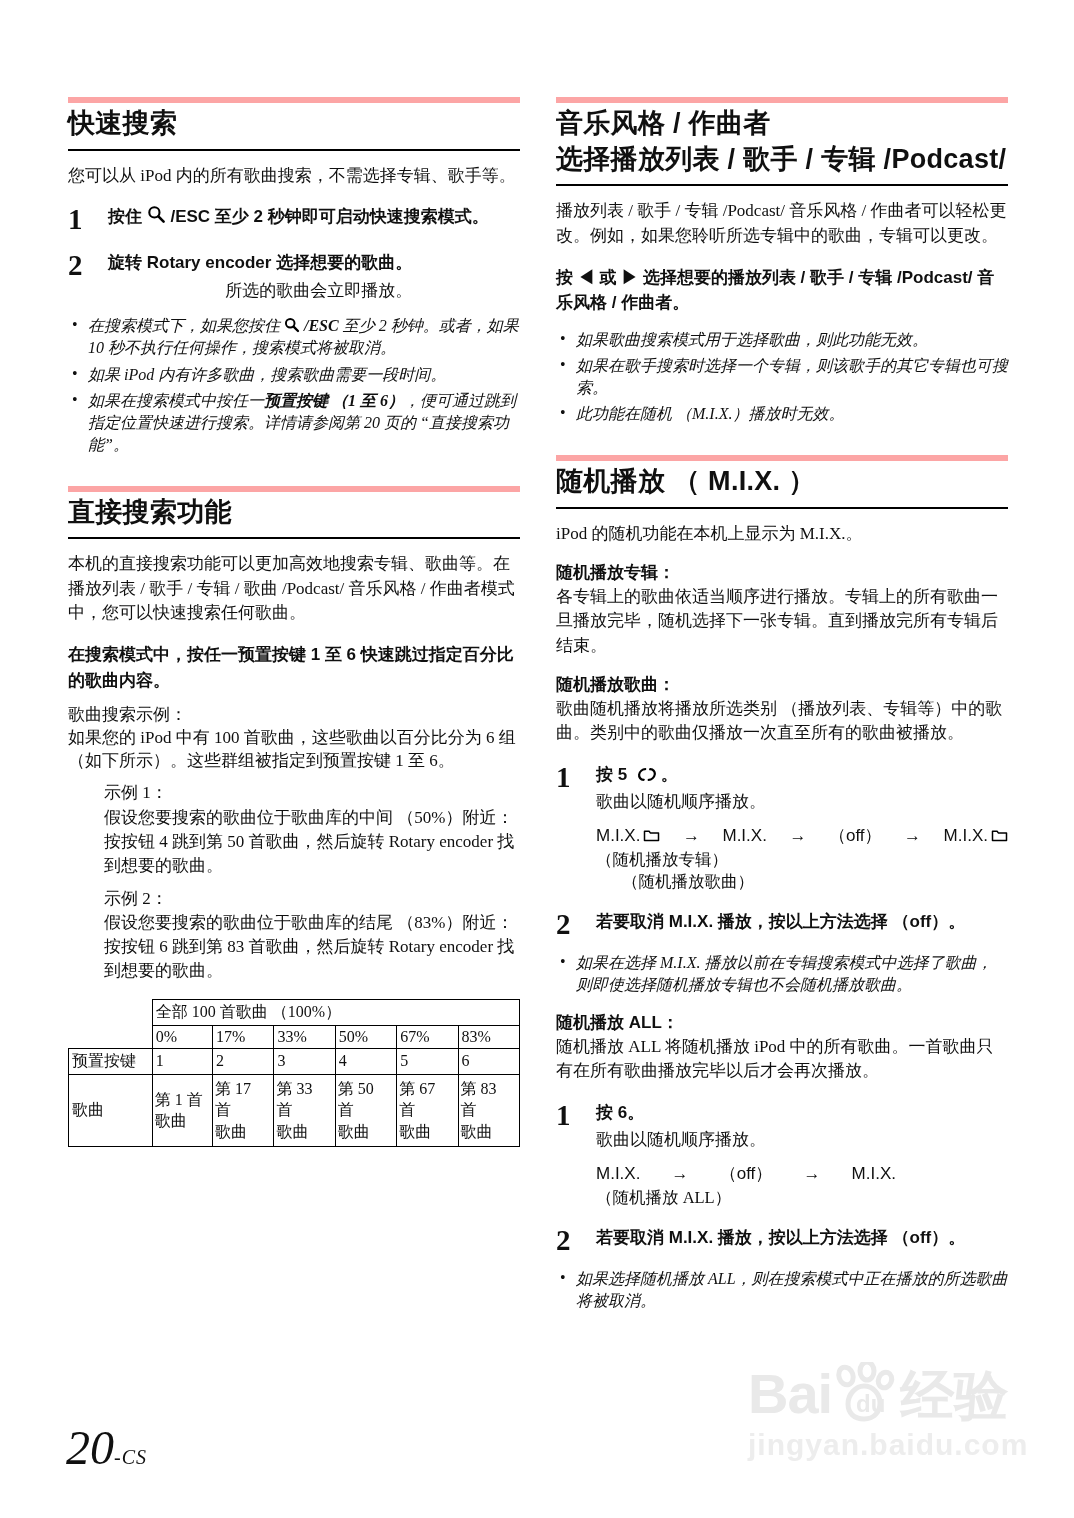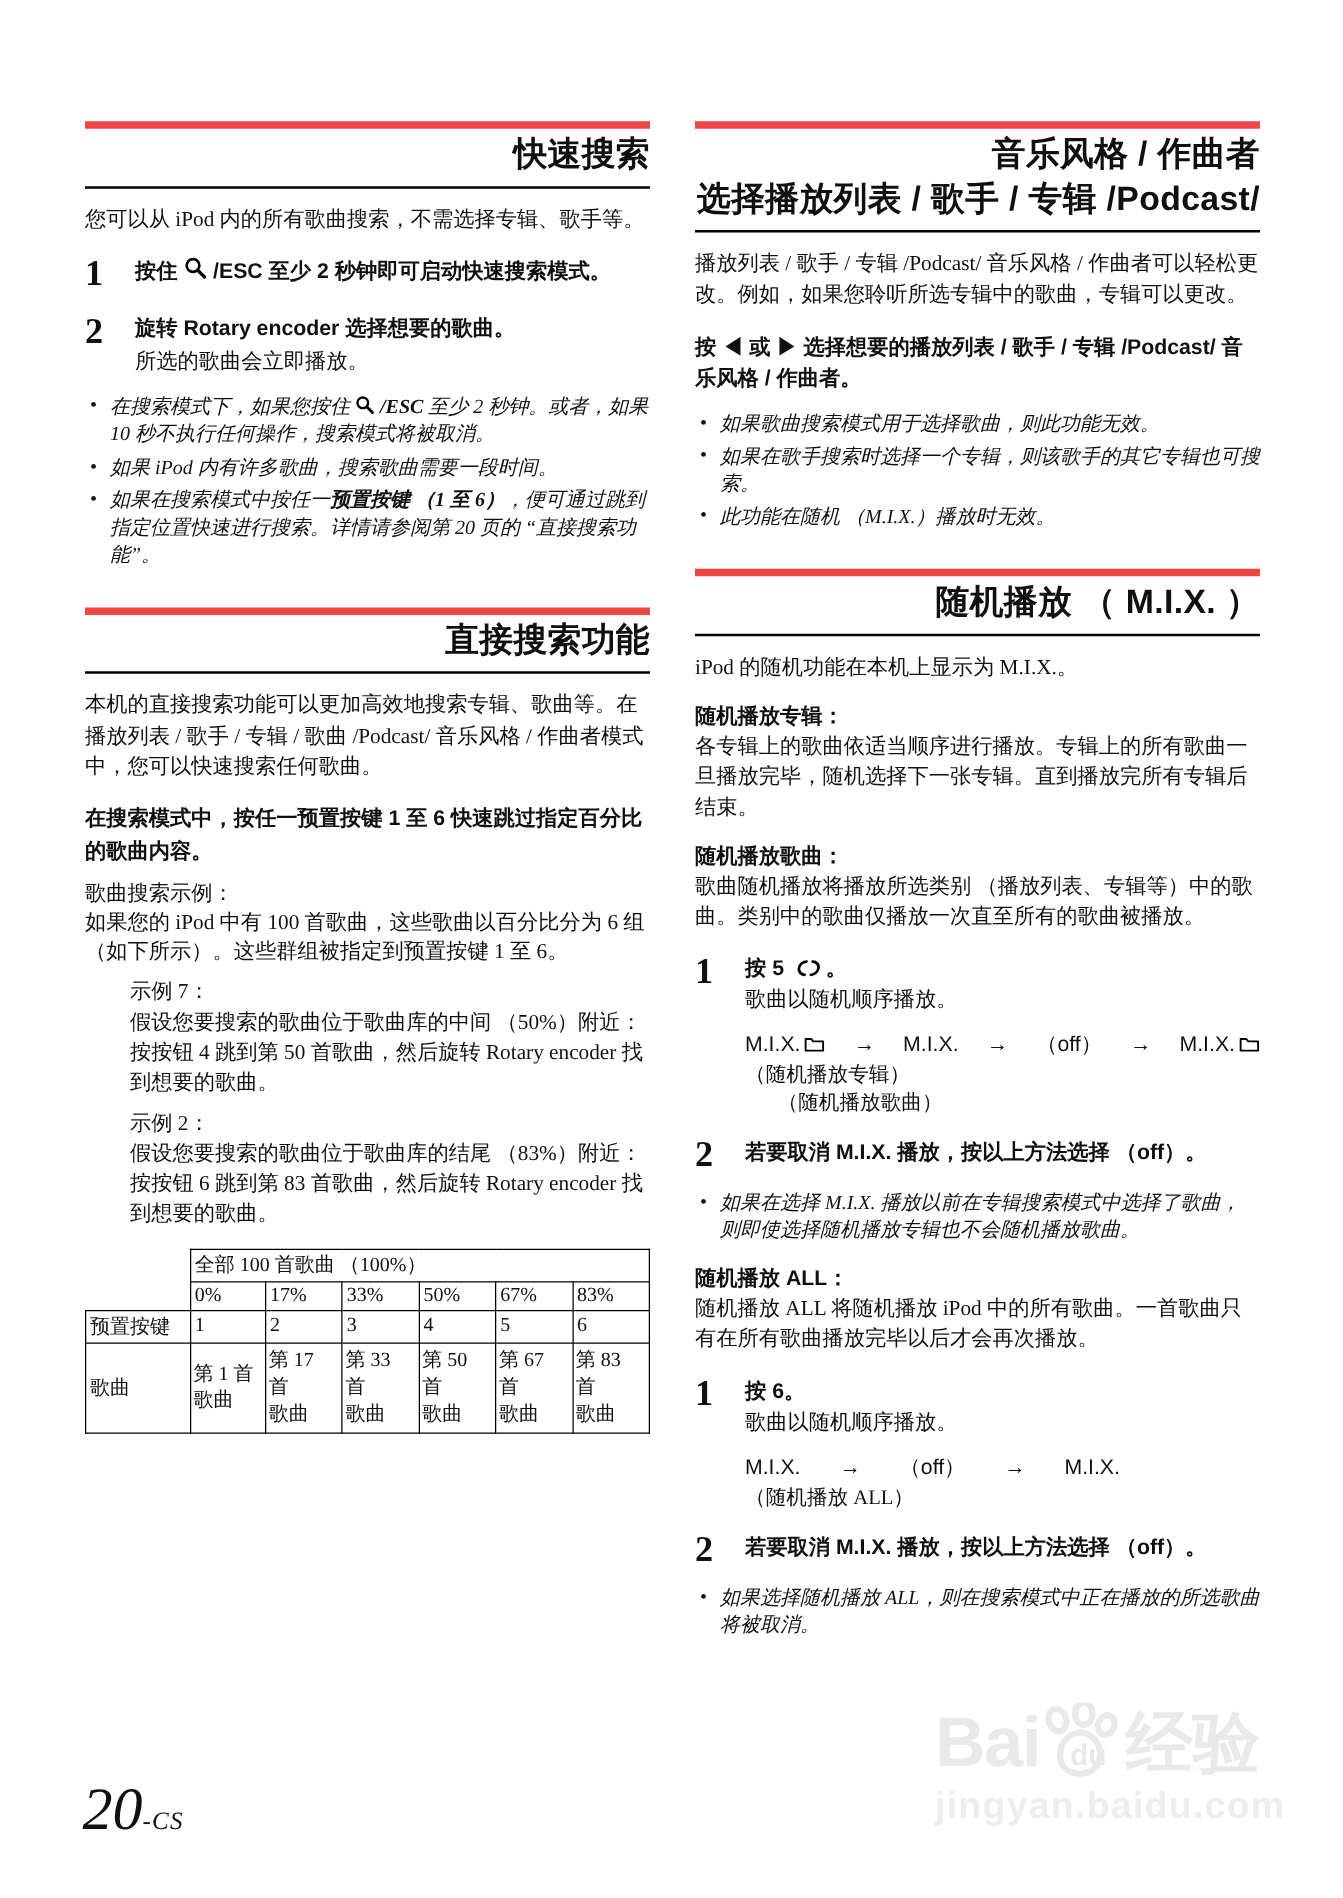--- a/index.html
+++ b/index.html
@@ -5,24 +5,24 @@
   html,body { margin:0; padding:0; background:#ffffff; }
   .page {
     position:relative; width:1074px; height:1518px; background:#fff;
     font-family:"Liberation Serif", serif; color:#101010; overflow:hidden;
   }
   .col { position:absolute; width:452px; }
   .col-left  { left:68px;  top:97px; }
   .col-right { left:556px; top:97px; }
 
   .sec-head {
-    border-top:6px solid #ef4444; border-bottom:2px solid #000;
+    border-top:6px solid #fca5a5; border-bottom:2px solid #000;
     padding:3px 0 7px; margin:0;
     font-family:"Liberation Sans", sans-serif; font-weight:bold;
-    font-size:27px; line-height:1.32; letter-spacing:0.3px;text-align:right;
+    font-size:27px; line-height:1.32; letter-spacing:0.3px;
   }
   .sec-gap { margin-top:30px; }
 
   .body-p { font-size:17px; line-height:1.43; margin:13px 0 0; }
   .lead {
     font-family:"Liberation Sans", sans-serif; font-weight:bold;
     font-size:17px; line-height:1.5; margin:17px 0 0;
   }
   .subhead {
     font-family:"Liberation Sans", sans-serif; font-weight:bold;
@@ -33,22 +33,22 @@
   .step { display:flex; gap:15px; margin-top:17px; }
   .step-num {
     flex:none; width:25px; font-family:"Liberation Serif", serif;
     font-weight:bold; font-size:29px; line-height:1.0;
   }
   .step-main {
     font-family:"Liberation Sans", sans-serif; font-weight:bold;
     font-size:17px; line-height:1.45;
   }
   .step-sub {
-    font-family:Liberation Mono, monospace; font-weight:normal;
-    font-size:17px; line-height:1.4; margin-top:3px;
+    font-family:Liberation Serif, serif; font-weight:normal;
+    font-size:17px; line-height:1.4; margin-top:3px;text-align:right;
   }
 
   .notes { margin:13px 0 0; padding:0; list-style:none;
     font-style:italic; font-size:16px; line-height:1.38; }
   .notes li { position:relative; padding-left:20px; margin-top:4px; }
   .notes li::before { content:"•"; position:absolute; left:4px; top:-1px; font-style:normal; }
 
   .example-label { font-size:17px; margin-top:10px; }
   .example-block { margin:9px 0 0 36px; font-size:17px; line-height:1.4; }
   .example-title { margin-bottom:1px; }
@@ -138,21 +138,21 @@
     <h2 class="sec-head sec-gap">直接搜索功能</h2>
 
     <p class="body-p">本机的直接搜索功能可以更加高效地搜索专辑、歌曲等。在播放列表 / 歌手 / 专辑 / 歌曲 /Podcast/ 音乐风格 / 作曲者模式中，您可以快速搜索任何歌曲。</p>
 
     <p class="lead">在搜索模式中，按任一预置按键 1 至 6 快速跳过指定百分比的歌曲内容。</p>
 
     <div class="example-label">歌曲搜索示例：</div>
     <div class="example-label" style="margin-top:0;">如果您的 iPod 中有 100 首歌曲，这些歌曲以百分比分为 6 组（如下所示）。这些群组被指定到预置按键 1 至 6。</div>
 
     <div class="example-block">
-      <div class="example-title">示例 7：</div>
+      <div class="example-title">示例 1：</div>
       <div>假设您要搜索的歌曲位于歌曲库的中间 （50%）附近：按按钮 4 跳到第 50 首歌曲，然后旋转 Rotary encoder 找到想要的歌曲。</div>
     </div>
     <div class="example-block">
       <div class="example-title">示例 2：</div>
       <div>假设您要搜索的歌曲位于歌曲库的结尾 （83%）附近：按按钮 6 跳到第 83 首歌曲，然后旋转 Rotary encoder 找到想要的歌曲。</div>
     </div>
 
     <table class="songs-table">
       <tbody>
           <tr>

